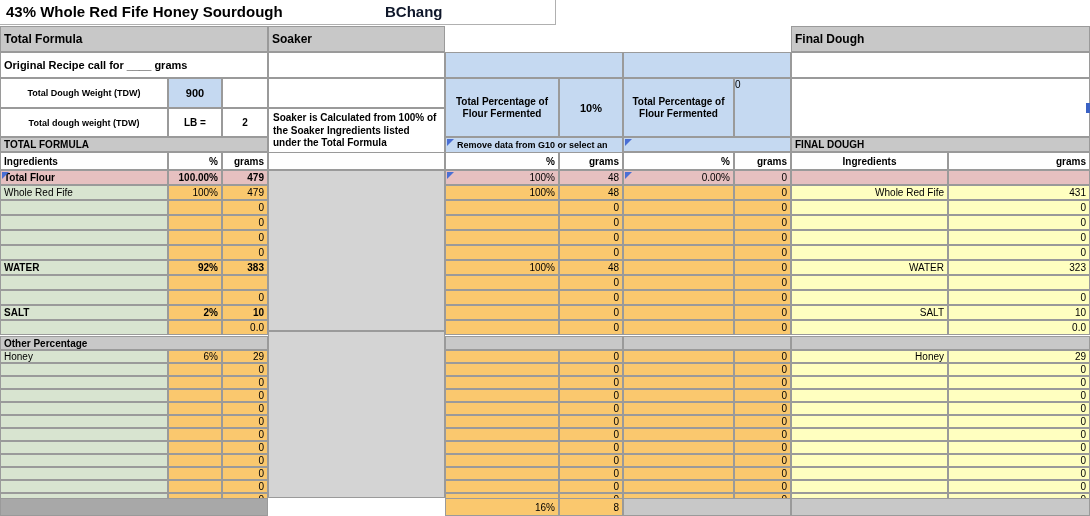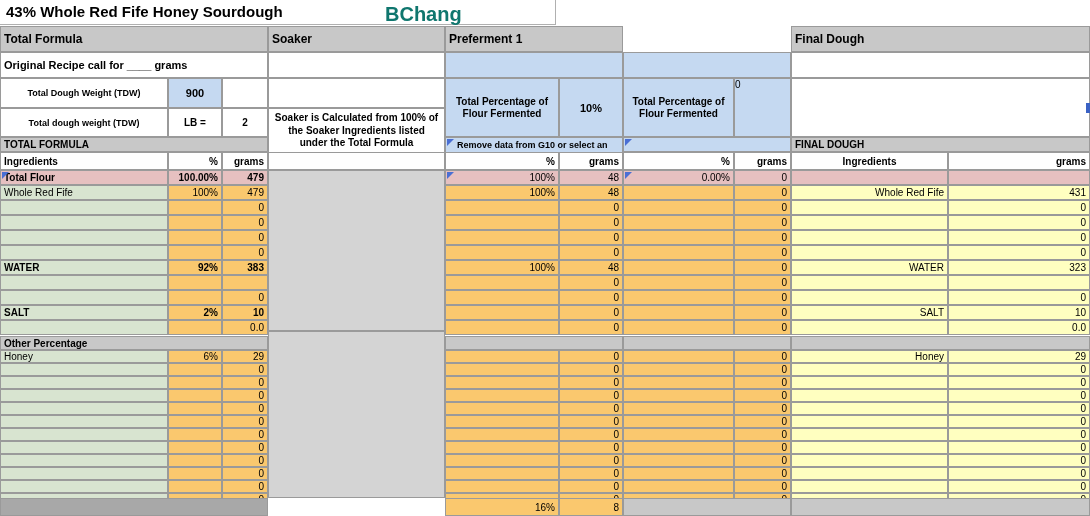--- a/index.html
+++ b/index.html
@@ -2,21 +2,21 @@
 <html><head>
 <meta charset="utf-8">
 <style>
   html,body{margin:0;padding:0;background:#ffffff;}
   body{font-family:"Liberation Sans",sans-serif;}
   #sheet{position:relative;width:1090px;height:516px;overflow:hidden;background:#fff;}
 
   
   .titlebar{position:absolute;left:0;top:0;width:556px;height:25px;border:1px solid #b0b0b0;border-left:none;border-top:none;box-sizing:border-box;background:#fff;}
   .titlebar .t1{position:absolute;left:6px;top:3px;font-size:15px;font-weight:bold;color:#000;}
-  .titlebar .t2{position:absolute;left:385px;top:3px;font-size:20px;font-weight:bold;color:#0f766e;}
+  .titlebar .t2{position:absolute;left:385px;top:3px;font-size:15px;font-weight:bold;color:#0f172a;}
 
   
   .cell{position:absolute;box-sizing:border-box;border:1px solid #9a9a9a;font-size:10px;color:#000;overflow:hidden;white-space:nowrap;}
   .pad{padding:1px 3px;}
   .c{text-align:center;}
   .r{text-align:right;}
   .l{text-align:left;}
   .b{font-weight:bold;}
   .vmid{display:flex;align-items:center;}
   .vmid.c{justify-content:center;}
@@ -26,38 +26,37 @@
   
   .hdr{background:#c8c8c8;font-weight:bold;font-size:12px;}
   .grey{background:#c8c8c8;}
   .greymid{background:#a8a8a8;}
   .blue{background:#c5d9f1;}
   .pink{background:#e6c0c0;}
   .orange{background:#fac86e;}
   .green{background:#d8e4d0;}
   .yellow{background:#ffffc0;}
   .lgrey{background:#d4d4d4;}
-  .white{background:#ffffff;text-align:center;}
+  .white{background:#ffffff;}
 
   .flagmark{position:absolute;width:0;height:0;border-left:7px solid #4a6fd4;border-bottom:7px solid transparent;left:1px;top:1px;}
   .tinynote{position:absolute;font-size:9px;color:#000;}
 </style>
 </head>
 <body>
 
 <div id="sheet">
 
   <div class="titlebar">
     <span class="t1">43% Whole Red Fife Honey Sourdough</span>
     <span class="t2">BChang</span>
   </div>
 
   <div class="cell hdr pad vmid l" style="left:0;top:26px;width:268px;height:26px;">Total Formula</div>
   <div class="cell hdr pad vmid l" style="left:268px;top:26px;width:177px;height:26px;">Soaker</div>
-  <div class="cell hdr pad vmid l" style="left:445px;top:26px;width:178px;height:26px;">Preferment 1</div>
   <div class="cell hdr pad vmid l" style="left:791px;top:26px;width:299px;height:26px;">Final Dough</div>
 
   <div class="cell white pad vmid l b" style="left:0;top:52px;width:268px;height:26px;font-size:11px;">Original Recipe call for ____ grams</div>
   <div class="cell white" style="left:268px;top:52px;width:177px;height:26px;"></div>
   <div class="cell blue" style="left:445px;top:52px;width:178px;height:26px;"></div>
   <div class="cell blue" style="left:623px;top:52px;width:168px;height:26px;"></div>
   <div class="cell white" style="left:791px;top:52px;width:299px;height:26px;border-left:1px solid #9a9a9a;"></div>
 
   <div class="cell white pad vmid c b" style="left:0;top:78px;width:168px;height:30px;font-size:9px;">Total Dough Weight (TDW)</div>
   <div class="cell blue pad vmid c b" style="left:168px;top:78px;width:54px;height:30px;font-size:11px;">900</div>

